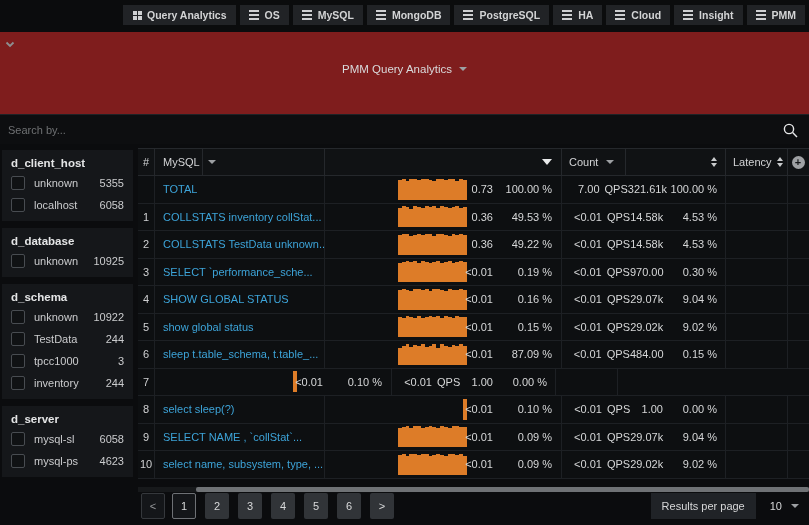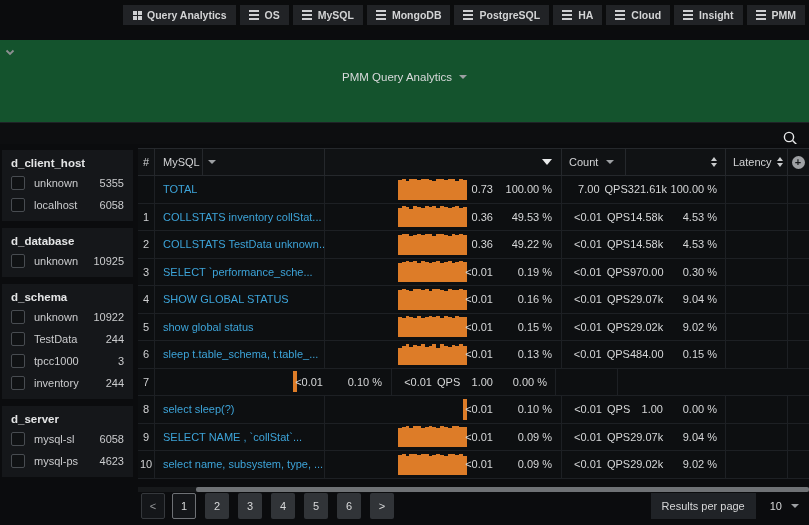--- a/index.html
+++ b/index.html
@@ -11,21 +11,21 @@
   .topbar{position:absolute;top:0;left:0;right:0;height:30px;background:#0b0c0d;}
   .nav-tabs{position:absolute;right:4px;top:5px;display:flex;gap:4px;}
   .nav-tab{height:20px;background:#212326;display:flex;align-items:center;padding:0 9px;
            color:#d3d4d5;font-size:10.5px;font-weight:bold;cursor:pointer;white-space:nowrap;}
   .menu-icon{display:inline-block;width:10px;height:2px;background:#cfd0d2;margin-right:6px;
              box-shadow:0 4px 0 #cfd0d2,0 -4px 0 #cfd0d2;}
   .grid-icon{display:inline-block;width:4px;height:4px;background:#cfd0d2;margin-right:10px;margin-left:1px;
              box-shadow:5px 0 0 #cfd0d2,0 5px 0 #cfd0d2,5px 5px 0 #cfd0d2;transform:translateY(-2px);}
 
   
-  .header-band{position:absolute;top:40px;left:0;right:0;height:113px;background:#14532d;}
+  .header-band{position:absolute;top:32px;left:0;right:0;height:113px;background:#7f1d1d;}
   .collapse-chevron{position:absolute;left:4px;top:8px;cursor:pointer;line-height:0;}
   .dash-title{position:absolute;top:31px;left:0;right:0;display:flex;justify-content:center;align-items:center;
               color:#d9dadb;font-size:11.5px;cursor:pointer;}
   .caret-sm{width:0;height:0;border-left:4px solid transparent;border-right:4px solid transparent;
             border-top:4px solid #9da0a3;display:inline-block;}
   .dash-title .caret-sm{margin-left:7px;}
 
   
   .search-row{position:absolute;top:82px;left:0;right:0;height:31px;background:#0d0e10;
               border-top:1px solid #1f2226;border-bottom:1px solid #26282c;box-sizing:border-box;}
@@ -153,20 +153,21 @@
     <span class="collapse-chevron">
       <svg width="12" height="9" viewBox="0 0 12 9">
           <polyline points="2.5,2.5 6,6 9.5,2.5" fill="none" stroke="#8d8f91" stroke-width="1.8"></polyline>
         </svg>
     </span>
     <div class="dash-title">
       <span>PMM Query Analytics</span>
       <span class="caret-sm"></span>
     </div>
     <div class="search-row">
+      <input class="search-input" placeholder="Search by..." style="">
       <span class="search-icon">
         <svg width="17" height="17" viewBox="0 0 17 17">
           <circle cx="7" cy="7" r="4.6" fill="none" stroke="#e8e9ea" stroke-width="1.4"></circle>
           <line x1="10.6" y1="10.6" x2="15" y2="15" stroke="#e8e9ea" stroke-width="1.4"></line>
         </svg>
       </span>
     </div>
   </div>
 
   <div class="content">
@@ -511,21 +512,21 @@
                 <i style="height: 80%;"></i>
                 <i style="height: 100%;"></i>
                 <i style="height: 90%;"></i>
                 <i style="height: 84%;"></i>
                 <i style="height: 95%;"></i>
                 <i style="height: 90%;"></i>
                 <i style="height: 100%;"></i>
                 <i style="height: 88%;"></i>
               </div>
               <span class="load-val">&lt;0.01</span>
-              <span class="load-pct">0.13 %</span>
+              <span class="load-pct">87.09 %</span>
             </div>
             <div class="td c-count">
               <span class="qps-val">&lt;0.01</span>
               <span class="qps-unit">QPS</span>
               <span class="cnt">484.00</span>
               <span class="cnt-pct">0.15 %</span>
             </div>
             <div class="td c-lat"></div>
             <div class="td c-add"></div>
           </div>

